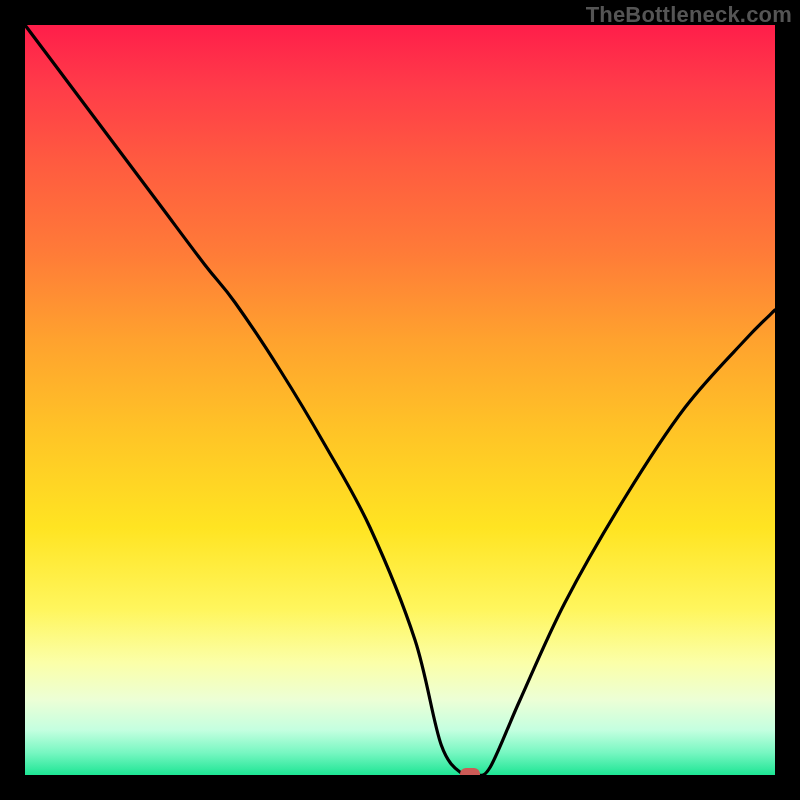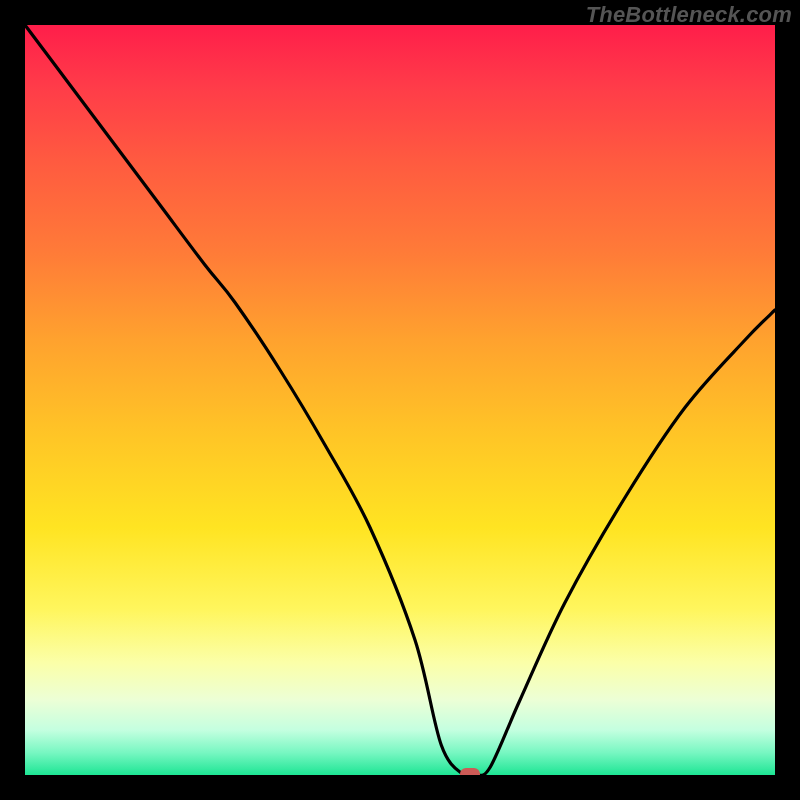--- a/index.html
+++ b/index.html
@@ -19,21 +19,20 @@
   }
   .watermark {
     position: absolute;
     top: 2px;
     right: 8px;
     color: #555;
     font-size: 22px;
     font-weight: 600;
     letter-spacing: 0.2px;
     z-index: 30;
-    font-style: italic;
   }
   .plot-area {
     position: absolute;
     left: 25px;
     top: 25px;
     width: 750px;
     height: 750px;
     overflow: hidden;
   }
   .gradient {

